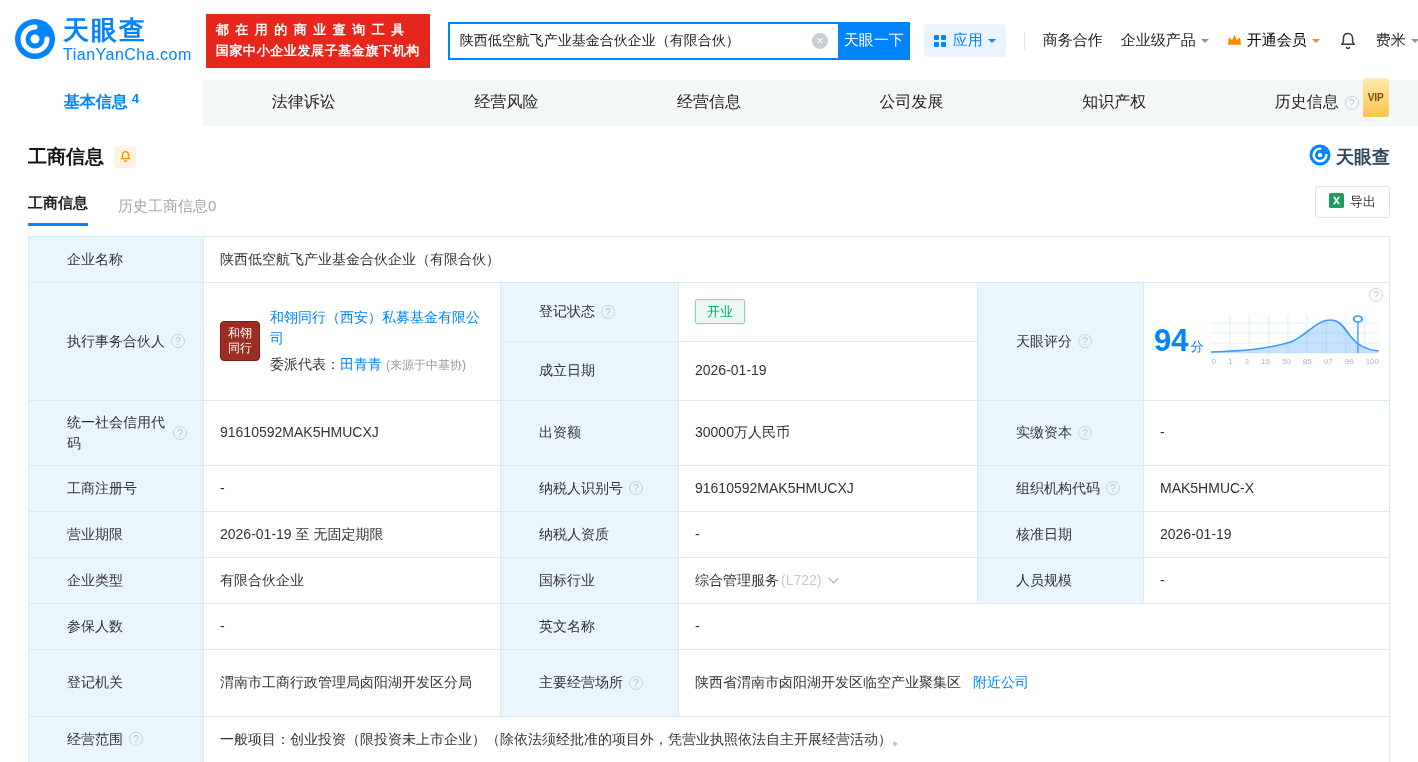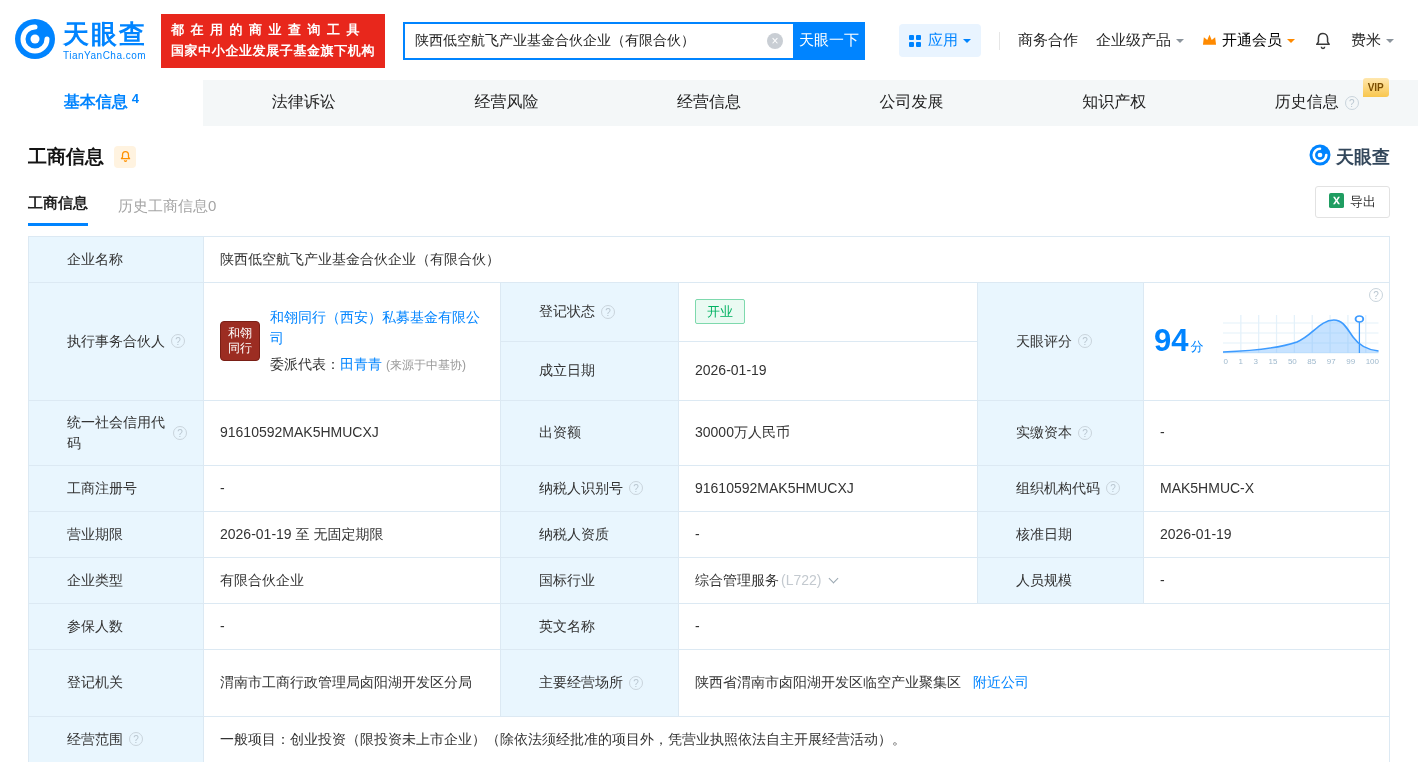--- a/index.html
+++ b/index.html
@@ -4,21 +4,21 @@
 <style>
   * { margin:0; padding:0; box-sizing:border-box; }
   html,body { width:1418px; height:762px; overflow:hidden; background:#fff;
     font-family:"Liberation Sans","DejaVu Sans",sans-serif; }
   a { text-decoration:none; cursor:pointer; }
 
   
   .topbar { display:flex; align-items:center; padding:14px 24px 10px 14px; gap:14px; background:#fff; }
   .logo { display:flex; align-items:center; gap:7px; cursor:pointer; flex:none; }
   .logo-cn { font-size:26px; font-weight:bold; color:#0084ff; letter-spacing:2px; display:block; line-height:1; }
-  .logo-en { font-size:10px; color:#0084ff; letter-spacing:.5px; display:block; margin-top:3px; }
+  .logo-en { font-size:16px; color:#0084ff; letter-spacing:.5px; display:block; margin-top:3px; }
   .banner { background:#e8271c; color:#fff; padding:6px 10px; flex:none; font-weight:bold; font-size:13px; }
   .banner .b1 { letter-spacing:6.5px; line-height:1.6; }
   .banner .b2 { letter-spacing:.6px; line-height:1.6; }
 
   .search-area { flex:none; width:462px; margin-left:4px; }
   .search-tabs { display:flex; align-items:center; gap:26px; font-size:13px; margin-bottom:7px; color:#222; }
   .stab { cursor:pointer; }
   .stab.active { background:#0084ff; color:#fff; padding:2px 10px; }
   .search-row { display:flex; }
   .search-box { position:relative; flex:1; }
@@ -42,21 +42,21 @@
   .divider { width:1px; height:18px; background:#e6e6e6; }
 
   
   .tabbar { display:flex; background:#f4f7f8; height:46px; margin-top:2px; }
   .tab { flex:1; display:flex; align-items:center; justify-content:center; font-size:16px; color:#232323;
     cursor:pointer; position:relative; }
   .tab.active { background:#fff; color:#0084ff; font-weight:bold; }
   .tab-count { font-size:13px; margin-left:4px; margin-top:-8px; }
   .tab-inner { position:relative; display:flex; align-items:center; }
   .vip-badge { position:absolute; top:-14px; right:-30px; background:linear-gradient(180deg,#ffe7ae,#f8c64e);
-    color:#7a4d00; font-size:10px; font-weight:bold; padding:4px 5px; border-radius:3px 3px 3px 0; }
+    color:#7a4d00; font-size:10px; font-weight:bold; padding:14px 5px; border-radius:3px 3px 3px 0; }
 
   
   .q { display:inline-block; width:14px; height:14px; border-radius:50%; border:1px solid #c9d4dc;
     color:#b9c6d0; font-size:10px; line-height:13px; text-align:center; margin-left:6px; flex:none; cursor:pointer; }
   .q::after { content:"?"; }
 
   
   .section-head { display:flex; align-items:center; margin:18px 28px 0; gap:10px; }
   .section-title { font-size:19px; font-weight:bold; color:#141414; }
   .bell-badge { width:22px; height:22px; border-radius:4px; background:#fff3e0; display:flex;
@@ -91,21 +91,21 @@
   .midrow .cell:last-child { border-right:1px solid #dce9f3; }
   .partner-cell { gap:10px; align-items:center; }
   .plogo { width:40px; height:40px; background:#9c2d22; border:1px solid #7a1f16; border-radius:4px;
     color:#fff; display:flex; flex-direction:column; align-items:center; justify-content:center;
     font-size:12px; line-height:1.3; flex:none; }
   .ptext { font-size:14px; line-height:1.55; }
   .deputy { margin-top:4px; color:#333; }
   .deputy .src { color:#999; font-size:12px; }
   .badge-open { display:inline-block; padding:2px 11px; font-size:13px; color:#00b162; background:#eafaf2;
     border:1px solid #7ed9ad; border-radius:2px; }
-  .score-cell { gap:20px; position:relative; padding:8px 10px; }
+  .score-cell { gap:8px; position:relative; padding:8px 10px; }
   .score-num { font-size:31px; font-weight:bold; color:#0084ff; flex:none; }
   .score-num .unit { font-size:13px; font-weight:normal; margin-left:2px; }
   .score-chart { flex:1; display:flex; flex-direction:column; min-width:0; }
   .axis { display:flex; justify-content:space-between; font-size:8px; color:#9fb9cd; margin-top:1px; }
   .score-q { position:absolute; top:5px; right:6px; }
   .code-gray { color:#c3c9cf; margin-left:2px; }
   .chev { display:inline-block; width:7px; height:7px; border-right:1.5px solid #9aa7b1;
     border-bottom:1.5px solid #9aa7b1; transform:rotate(45deg); margin:-3px 0 0 9px; cursor:pointer; flex:none; }
   .nearby { margin-left:12px; }
 </style>

